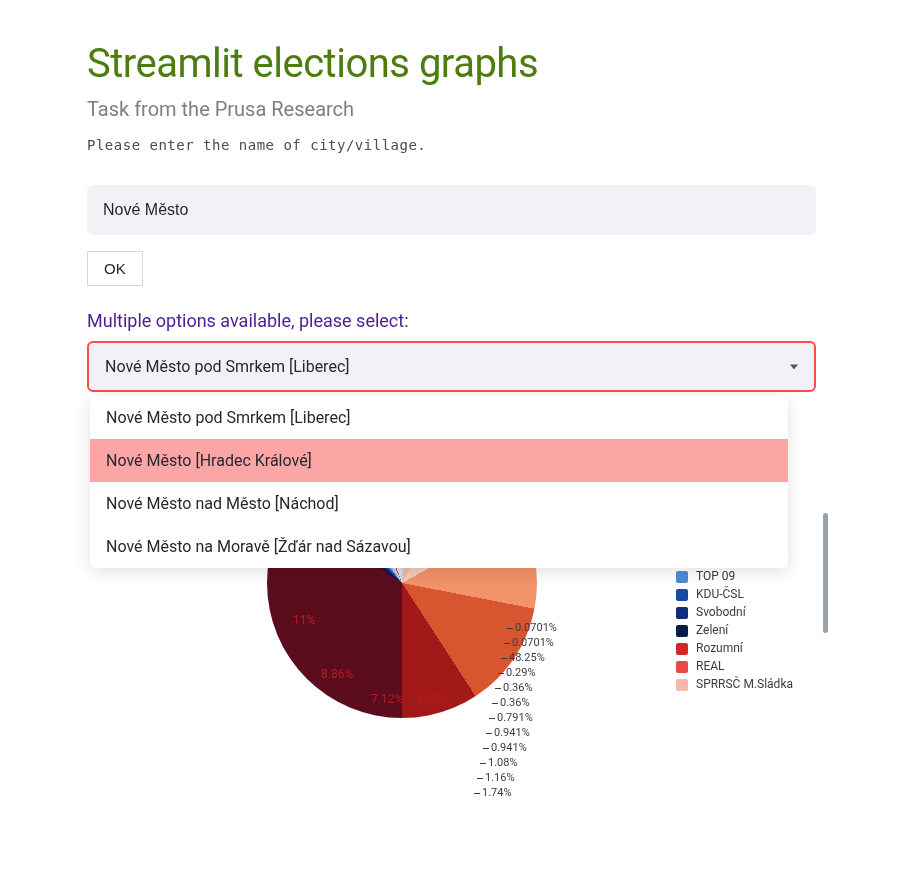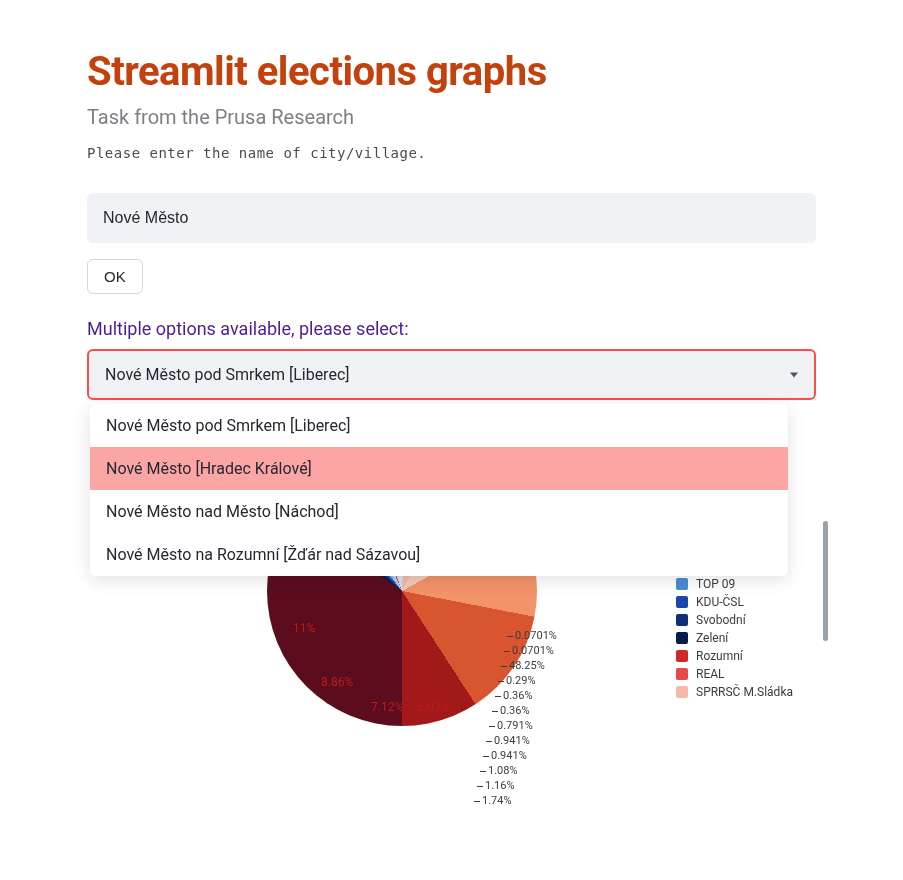--- a/index.html
+++ b/index.html
@@ -9,24 +9,24 @@
     background: #fff;
     color: #262730;
     width: 903px;
   }
   .page {
     padding: 40px 87px 40px 87px;
     width: 903px;
   }
   h1 {
     font-size: 40px;
-    font-weight: 700;
-    margin: 8px 0 10px 0;
+    font-weight: 400;
+    margin: 0 0 10px 0;
     letter-spacing: -0.5px;
-    color: #c2410c;
+    color: #4d7c0f;
   }
   .subtle {
     font-size: 20px;
     color: #7d7f85;
     margin: 8px 0 16px 0;
   }
   .mono-line {
     font-family: ui-monospace, Menlo, Consolas, monospace;
     font-size: 14px;
     color: #4a4c52;
@@ -40,21 +40,21 @@
     border-radius: 6px;
     padding: 16px 16px;
     font-size: 16px;
     color: #262730;
     margin-bottom: 16px;
     outline: none;
   }
   .btn {
     background: #fff;
     border: 1px solid #d6d6d8;
-    border-radius: 6px;
+    border-radius: 0;
     padding: 8px 16px;
     font-size: 15px;
     color: #262730;
     cursor: pointer;
     margin-bottom: 24px;
   }
   .label {
     font-size: 18px;
     color: #4c1d95;
     margin: 0 0 10px 0;
@@ -147,21 +147,21 @@
   .legend {
     position: absolute;
     right: 0px;
     top: 105px;
     width: 140px;
     font-size: 12px;
     color: #3a3c42;
   }
   .legend-row {
     display: flex;
-    align-items: center;
+    align-items: flex-end;
     gap: 8px;
     padding: 2px 0;
   }
   .sw {
     width: 12px; height: 12px;
     border-radius: 2px;
     flex: 0 0 12px;
   }
   .legend-scroll {
     position: absolute;
@@ -203,21 +203,21 @@
   <div class="select">
     <span>Nové Město pod Smrkem [Liberec]</span>
     <span class="caret"></span>
   </div>
 
   
   <div class="dropdown" id="dropdown">
       <div class="opt">Nové Město pod Smrkem [Liberec]</div>
       <div class="opt hover">Nové Město [Hradec Králové]</div>
       <div class="opt">Nové Město nad Město [Náchod]</div>
-      <div class="opt">Nové Město na Rozumní [Žďár nad Sázavou]</div>
+      <div class="opt">Nové Město na Moravě [Žďár nad Sázavou]</div>
     </div>
 
   
   <div class="chart-wrap">
     <div class="pie-wrap">
       <div class="pie"></div>
 
       <div class="pielabel" style="left:180px; top:105px;">34.7%</div>
       <div class="pielabel" style="left:14px;  top:95px;">12.8%</div>
       <div class="pielabel" style="left:26px;  top:165px;">11%</div>

